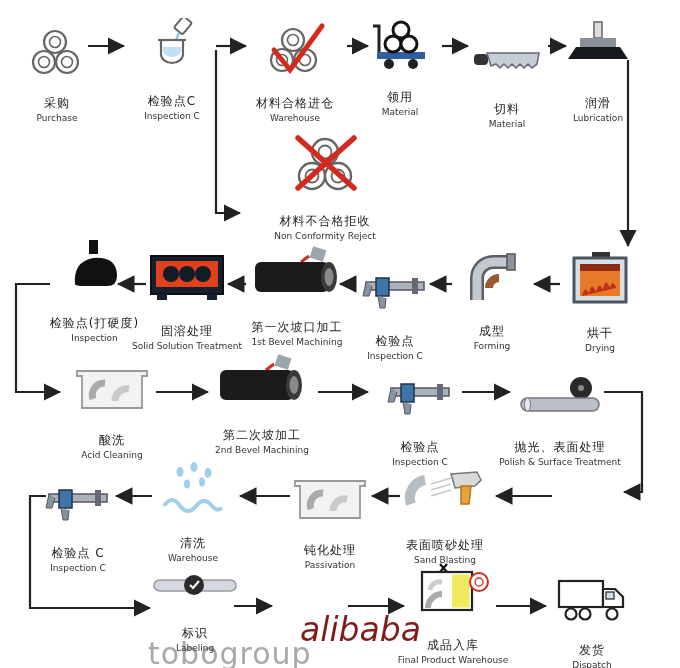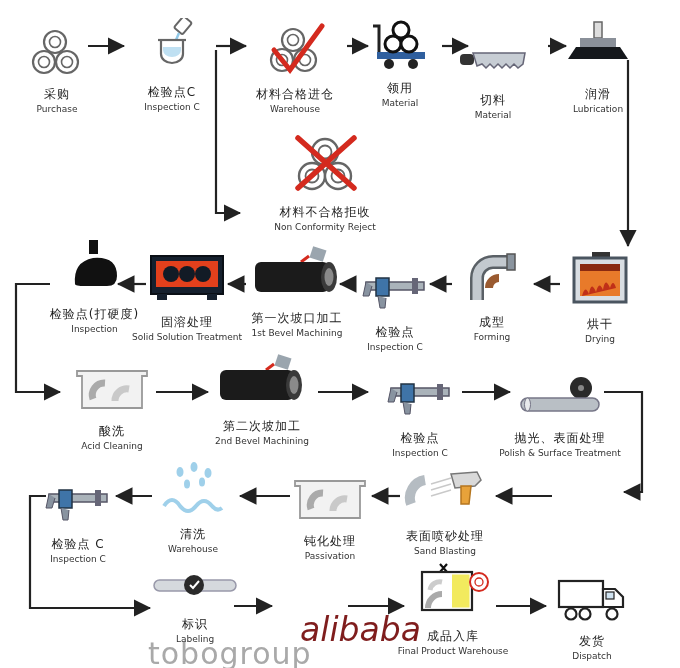--- a/index.html
+++ b/index.html
@@ -4,21 +4,21 @@
 <style>
   html,body{margin:0;padding:0;background:#fff;}
   body{font-family:"DejaVu Sans","Liberation Sans",sans-serif;}
   #canvas{position:relative;width:680px;height:668px;background:#fff;overflow:hidden;}
   #arrows{position:absolute;left:0;top:0;z-index:0;}
   .wm{position:absolute;z-index:1;font-family:"DejaVu Sans","Liberation Sans",sans-serif;}
   .wm1{left:148px;top:616px;font-size:30px;color:#a9a9a9;letter-spacing:1px;margin-top:20px;}
   .wm2{left:300px;top:610px;font-size:33px;color:#7f1d1d;font-style:italic;}
   .node{position:absolute;text-align:center;z-index:2;}
   .ic{height:58px;display:flex;align-items:flex-end;justify-content:center;}
-  .cn{font-size:12px;color:#1c1c1c;margin-top:12px;letter-spacing:1px;line-height:1.15;}
+  .cn{font-size:12px;color:#1c1c1c;margin-top:21px;letter-spacing:1px;line-height:1.15;}
   .en{font-size:9px;color:#333;margin-top:2px;line-height:1.2;}
 </style>
 </head>
 <body>
 
 <div id="canvas">
 
   <svg id="arrows" width="680" height="668">
     <defs>
       <marker id="ah" markerWidth="9" markerHeight="9" refX="7.5" refY="4" orient="auto">
@@ -123,21 +123,21 @@
           <circle cx="26" cy="32" r="8"></circle>
             <circle cx="42" cy="32" r="8"></circle>
             <circle cx="34" cy="18" r="8"></circle>
         </g>
       </svg>
     </div>
     <div class="cn">领用</div>
     <div class="en">Material</div>
   </div>
 
-  <div class="node" style="left:433px;top:24px;width:120px">
+  <div class="node" style="left:447px;top:24px;width:120px">
     <div class="ic">
       <svg width="70" height="40" viewBox="0 0 70 40">
         <rect x="2" y="12" width="14" height="11" rx="4" fill="#333"></rect>
         <path d="M15 11 h52 l-2 11 -5 4 -4 -4 -4 4 -4 -4 -4 4 -4 -4 -4 4 -4 -4 -4 4 -4 -4 -5 2 z" fill="#c7cdd4" stroke="#667" stroke-width="1.5"></path>
       </svg>
     </div>
     <div class="cn">切料</div>
     <div class="en">Material</div>
   </div>
 

